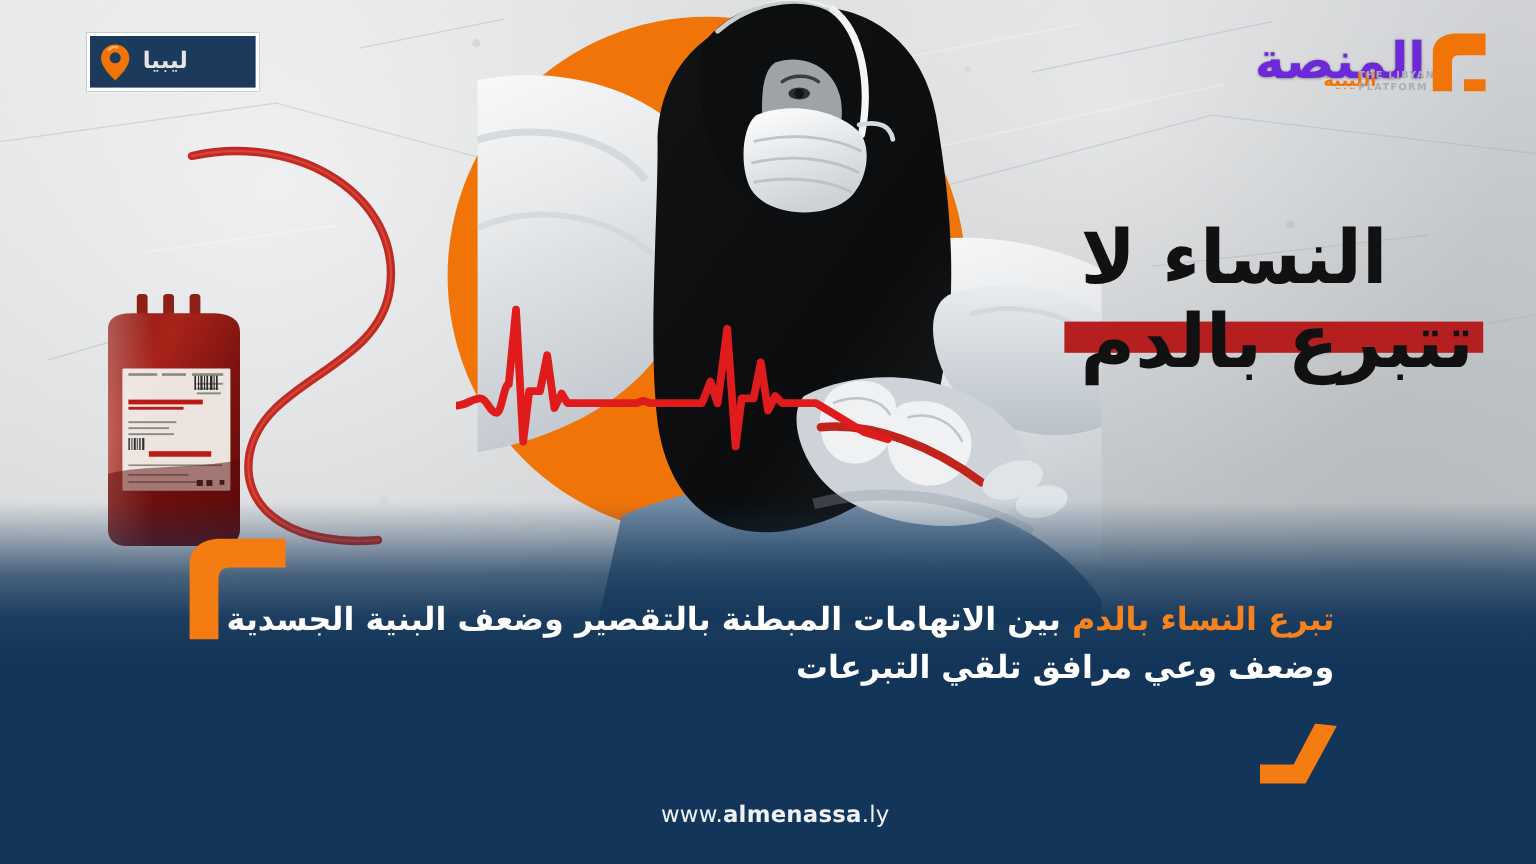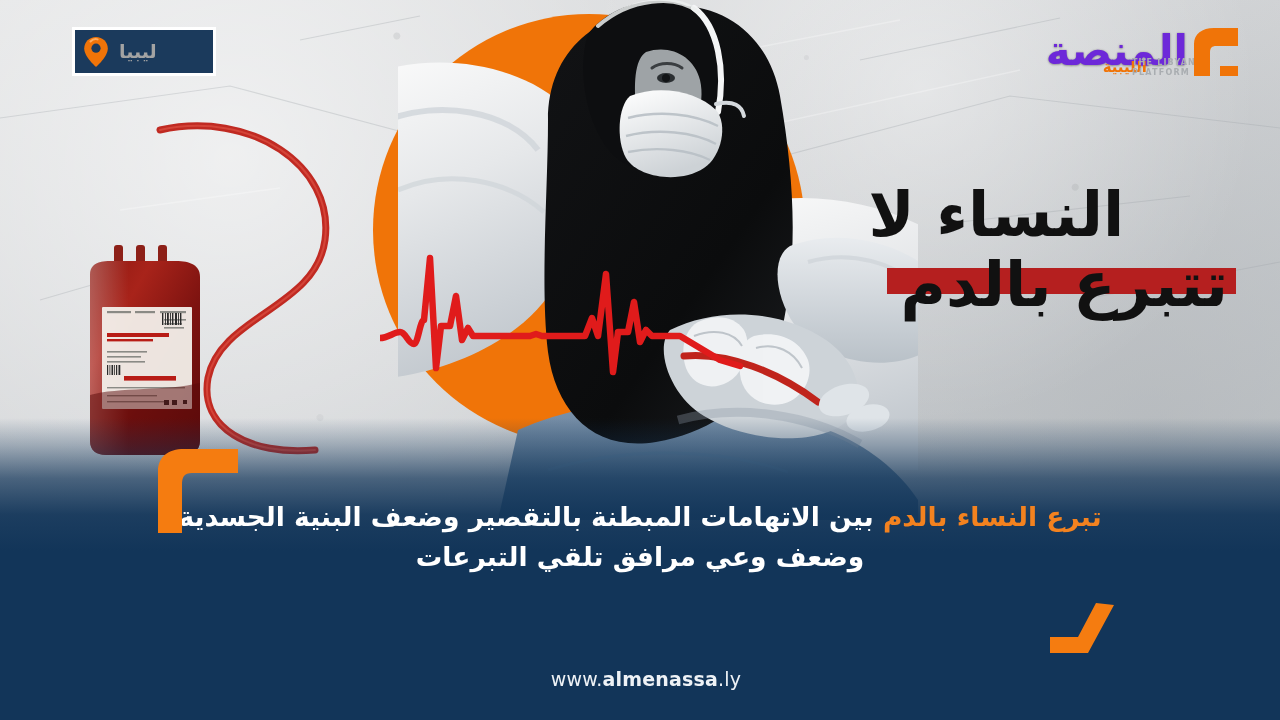--- a/index.html
+++ b/index.html
@@ -119,21 +119,21 @@
     background: #1b3a5c;
     border: 3px solid #ffffff;
     display: flex;
     align-items: center;
     justify-content: flex-end;
     padding: 0 14px 0 8px;
     box-sizing: border-box;
     gap: 10px;
   }
   .loc-badge .label {
-    color: #a3a3a3;
+    color: #e5e5e5;
     font-size: 19px;
     font-weight: 700;
     letter-spacing: .5px;
     line-height: 1;
   }
   .pin-icon { width: 26px; height: 32px; flex: 0 0 auto; }
 
   
   .logo {
     position: absolute;
@@ -190,21 +190,20 @@
     font-size: 62px;
     font-weight: 700;
     line-height: 1.06;
     white-space: nowrap;
     letter-spacing: -1px;
   }
   .headline .line2-wrap {
     position: relative;
     display: inline-block;
     margin-top: 4px;
-    margin-left: 32px;
   }
   .strike-bar {
     position: absolute;
     left: -14px;
     right: -8px;
     top: 44%;
     height: 26px;
     background: #b51f1f;
     transform: translateY(-50%);
     z-index: 1;
@@ -212,21 +211,20 @@
   .headline .line2 {
     position: relative;
     z-index: 2;
   }
 
   
   .subtitle {
     position: absolute;
     left: 0; right: 0;
     top: 497px;
-    text-align: center;
     direction: rtl;
     padding: 0 168px;
     box-sizing: border-box;
   }
   .subtitle .stext {
     color: #ffffff;
     font-size: 26.5px;
     font-weight: 700;
     line-height: 1.52;
     letter-spacing: -.2px;

